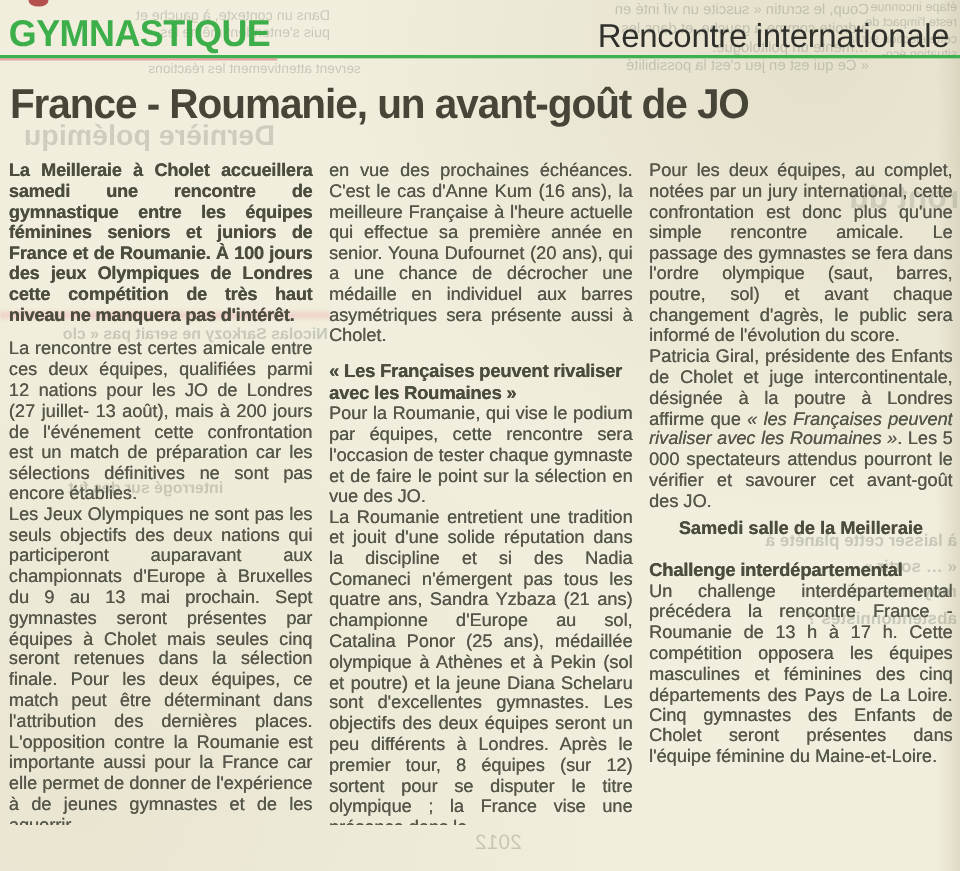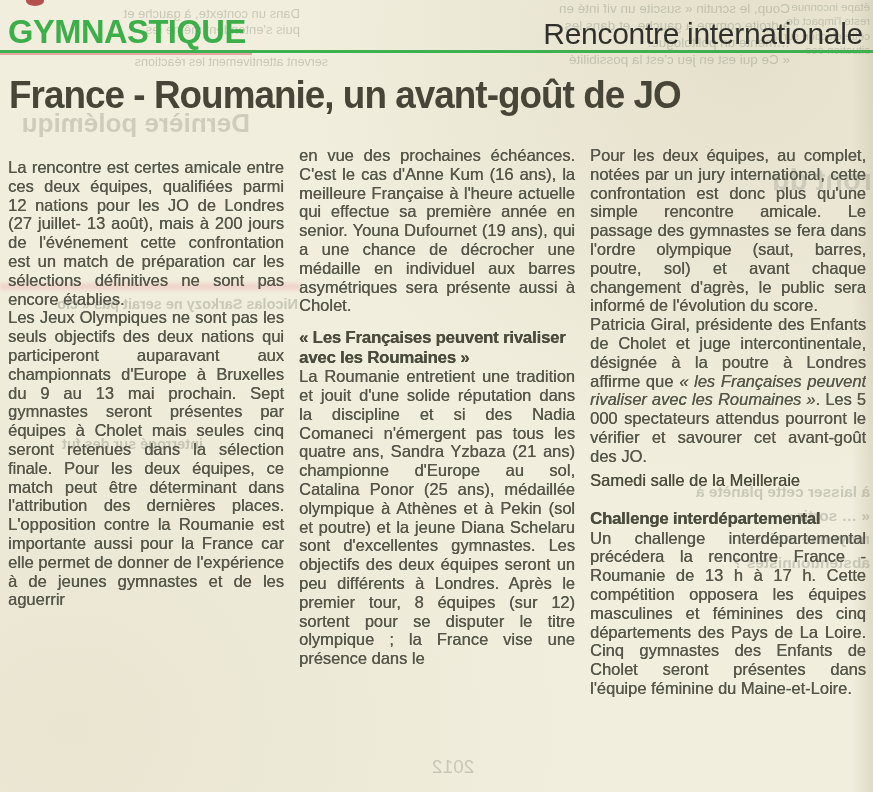--- a/index.html
+++ b/index.html
@@ -38,21 +38,21 @@
     hyphens:auto;-webkit-hyphens:auto;
   }
   .col p{margin:0;}
   .lead{font-weight:700;color:#4c4d3e;letter-spacing:-.2px;}
   .gap-top{margin-top:12px !important;}
   .subhead{
     margin:13px 0 0;font-size:16.8px;font-weight:700;color:#4b4c3d;
     text-align:left;line-height:19.5px;letter-spacing:-.2px;
   }
   .subhead.challenge{margin-top:19px;}
-  .schedule{margin-top:5px !important;font-weight:400;text-align:left;color:#4b4c3d;line-height:19.5px;}
+  .schedule{margin-top:5px !important;font-weight:700;text-align:center;color:#4b4c3d;line-height:19.5px;}
   em{font-style:italic;}
   
   .dateline{
     position:absolute;left:451px;top:757px;font-size:21px;letter-spacing:.5px;
     color:var(--footer-ink,#51523f);white-space:nowrap;
   }
   
   .red-dot{position:absolute;left:26px;top:-4px;width:18px;height:10px;border-radius:50%;background:#a93434;opacity:.85;}
   .pink-smear{
     position:absolute;left:0;top:281px;width:300px;height:11px;filter:blur(1.5px);
@@ -112,26 +112,28 @@
 
   <div class="section-title">GYMNASTIQUE</div>
   <div class="kicker">Rencontre internationale</div>
   <div class="masthead-rule"></div>
   <div class="masthead-rule-fringe"></div>
 
   <h1 class="headline">France - Roumanie, un avant-goût de JO</h1>
 
   <div class="columns">
     <div class="col">
+      <p class="lead">La Meilleraie à Cholet accueillera samedi une rencontre de gymnastique entre les équipes féminines seniors et juniors de France et de Roumanie. À 100 jours des jeux Olympiques de Londres cette compétition de très haut niveau ne manquera pas d'intérêt.</p>
       <p class="gap-top">La rencontre est certes amicale entre ces deux équipes, qualifiées parmi 12 nations pour les JO de Londres (27 juillet- 13 août), mais à 200 jours de l'événement cette confrontation est un match de préparation car les sélections définitives ne sont pas encore établies.</p>
       <p>Les Jeux Olympiques ne sont pas les seuls objectifs des deux nations qui participeront auparavant aux championnats d'Europe à Bruxelles du 9 au 13 mai prochain. Sept gymnastes seront présentes par équipes à Cholet mais seules cinq seront retenues dans la sélection finale. Pour les deux équipes, ce match peut être déterminant dans l'attribution des dernières places. L'opposition contre la Roumanie est importante aussi pour la France car elle permet de donner de l'expérience à de jeunes gymnastes et de les aguerrir</p>
     </div>
     <div class="col">
-      <p>en vue des prochaines échéances. C'est le cas d'Anne Kum (16 ans), la meilleure Française à l'heure actuelle qui effectue sa première année en senior. Youna Dufournet (19 ans), qui a une chance de décrocher une médaille en individuel aux barres asymétriques sera présente aussi à Cholet.</p>
+      <p>en vue des prochaines échéances. C'est le cas d'Anne Kum (16 ans), la meilleure Française à l'heure actuelle qui effectue sa première année en senior. Youna Dufournet (20 ans), qui a une chance de décrocher une médaille en individuel aux barres asymétriques sera présente aussi à Cholet.</p>
       <h2 class="subhead">« Les Françaises peuvent rivaliser avec les Roumaines »</h2>
+      <p>Pour la Roumanie, qui vise le podium par équipes, cette rencontre sera l'occasion de tester chaque gymnaste et de faire le point sur la sélection en vue des JO.</p>
       <p>La Roumanie entretient une tradition et jouit d'une solide réputation dans la discipline et si des Nadia Comaneci n'émergent pas tous les quatre ans, Sandra Yzbaza (21 ans) championne d'Europe au sol, Catalina Ponor (25 ans), médaillée olympique à Athènes et à Pekin (sol et poutre) et la jeune Diana Schelaru sont d'excellentes gymnastes. Les objectifs des deux équipes seront un peu différents à Londres. Après le premier tour, 8 équipes (sur 12) sortent pour se disputer le titre olympique ; la France vise une présence dans le</p>
     </div>
     <div class="col">
       <p>Pour les deux équipes, au complet, notées par un jury international, cette confrontation est donc plus qu'une simple rencontre amicale. Le passage des gymnastes se fera dans l'ordre olympique (saut, barres, poutre, sol) et avant chaque changement d'agrès, le public sera informé de l'évolution du score.</p>
       <p><span>Patricia Giral, présidente des Enfants de Cholet et juge intercontinentale, désignée à la poutre à Londres affirme que </span><em>« les Françaises peuvent rivaliser avec les Roumaines »</em><span>. Les 5 000 spectateurs attendus pourront le vérifier et savourer cet avant-goût des JO.</span></p>
       <p class="schedule"><span>Samedi salle de la Meilleraie</span><br></p>
       <h2 class="subhead challenge">Challenge interdépartemental</h2>
       <p>Un challenge interdépartemental précédera la rencontre France - Roumanie de 13 h à 17 h. Cette compétition opposera les équipes masculines et féminines des cinq départements des Pays de La Loire. Cinq gymnastes des Enfants de Cholet seront présentes dans l'équipe féminine du Maine-et-Loire.</p>
     </div>
   </div>

